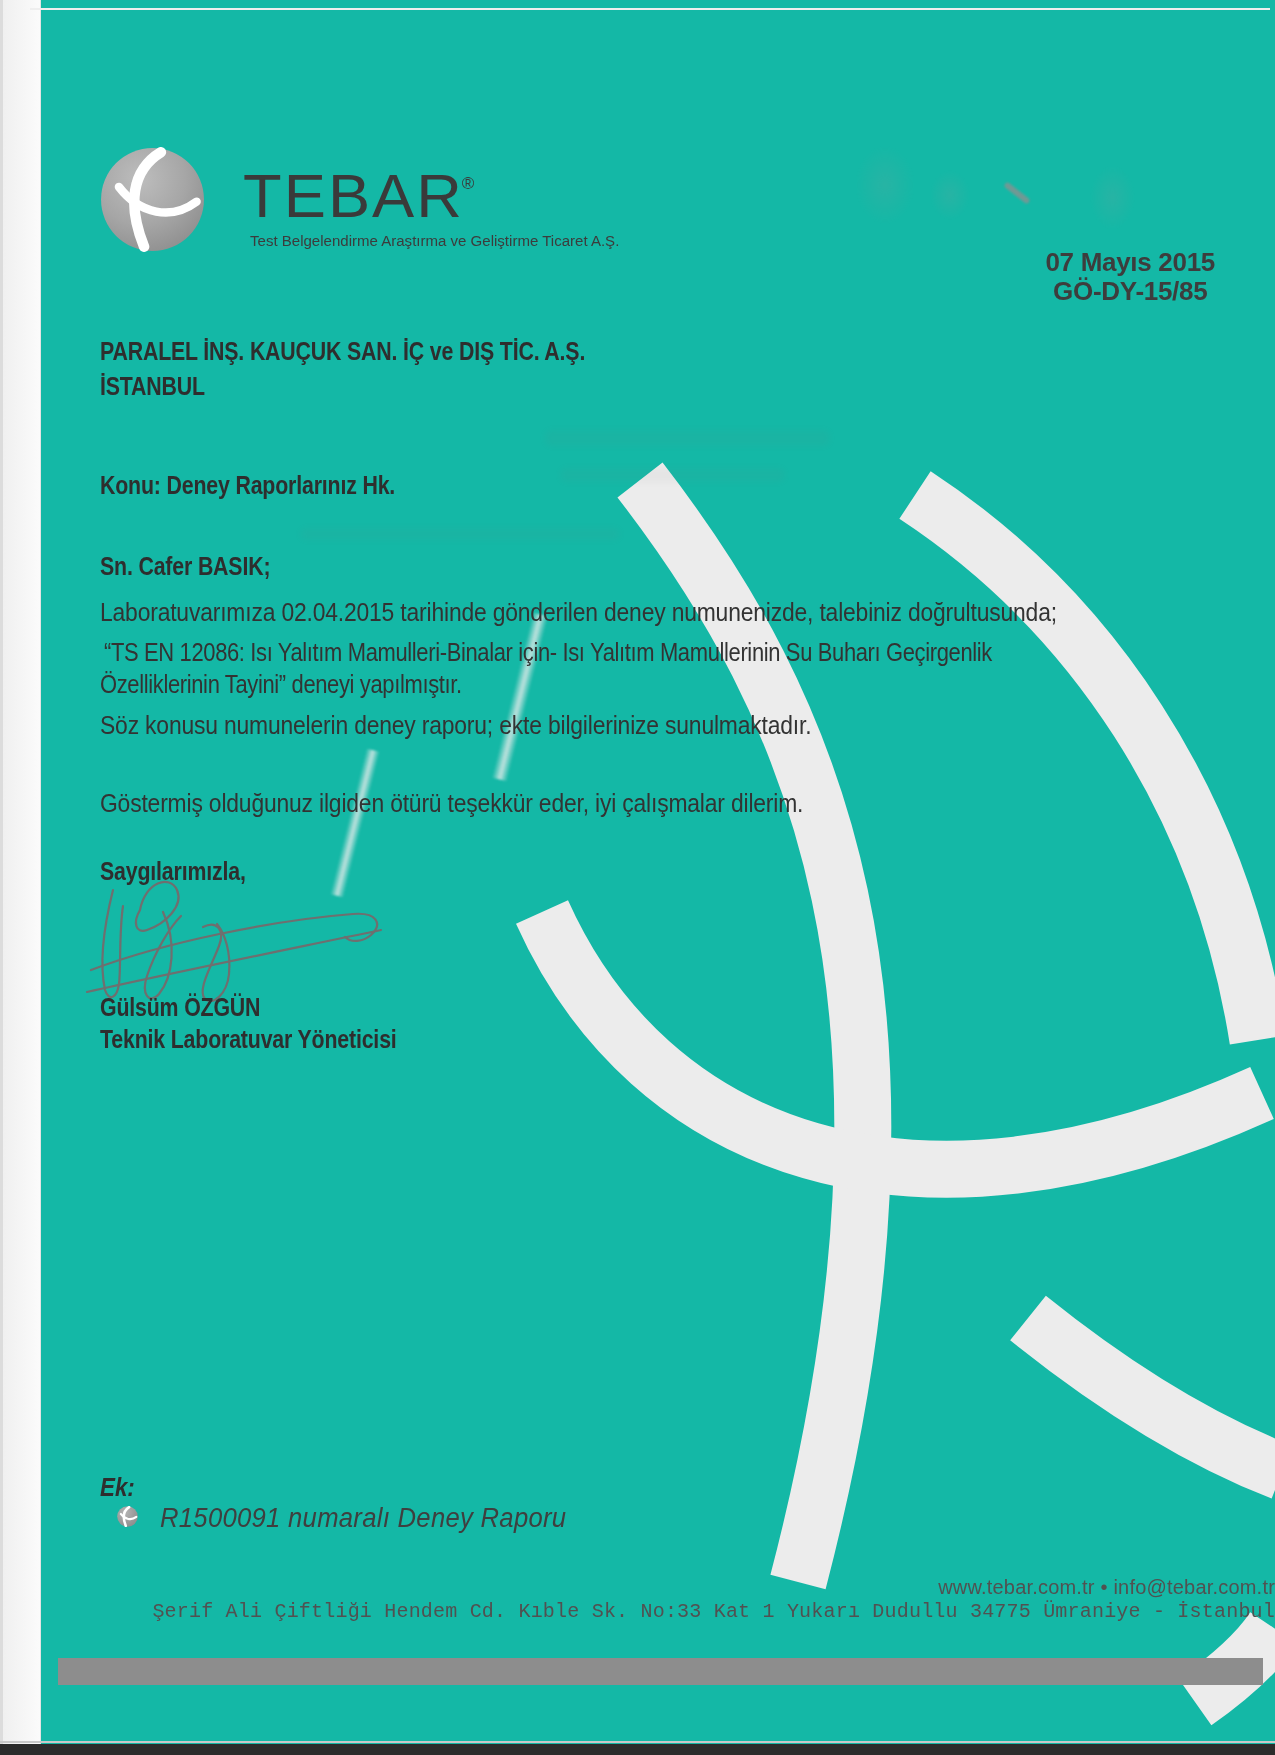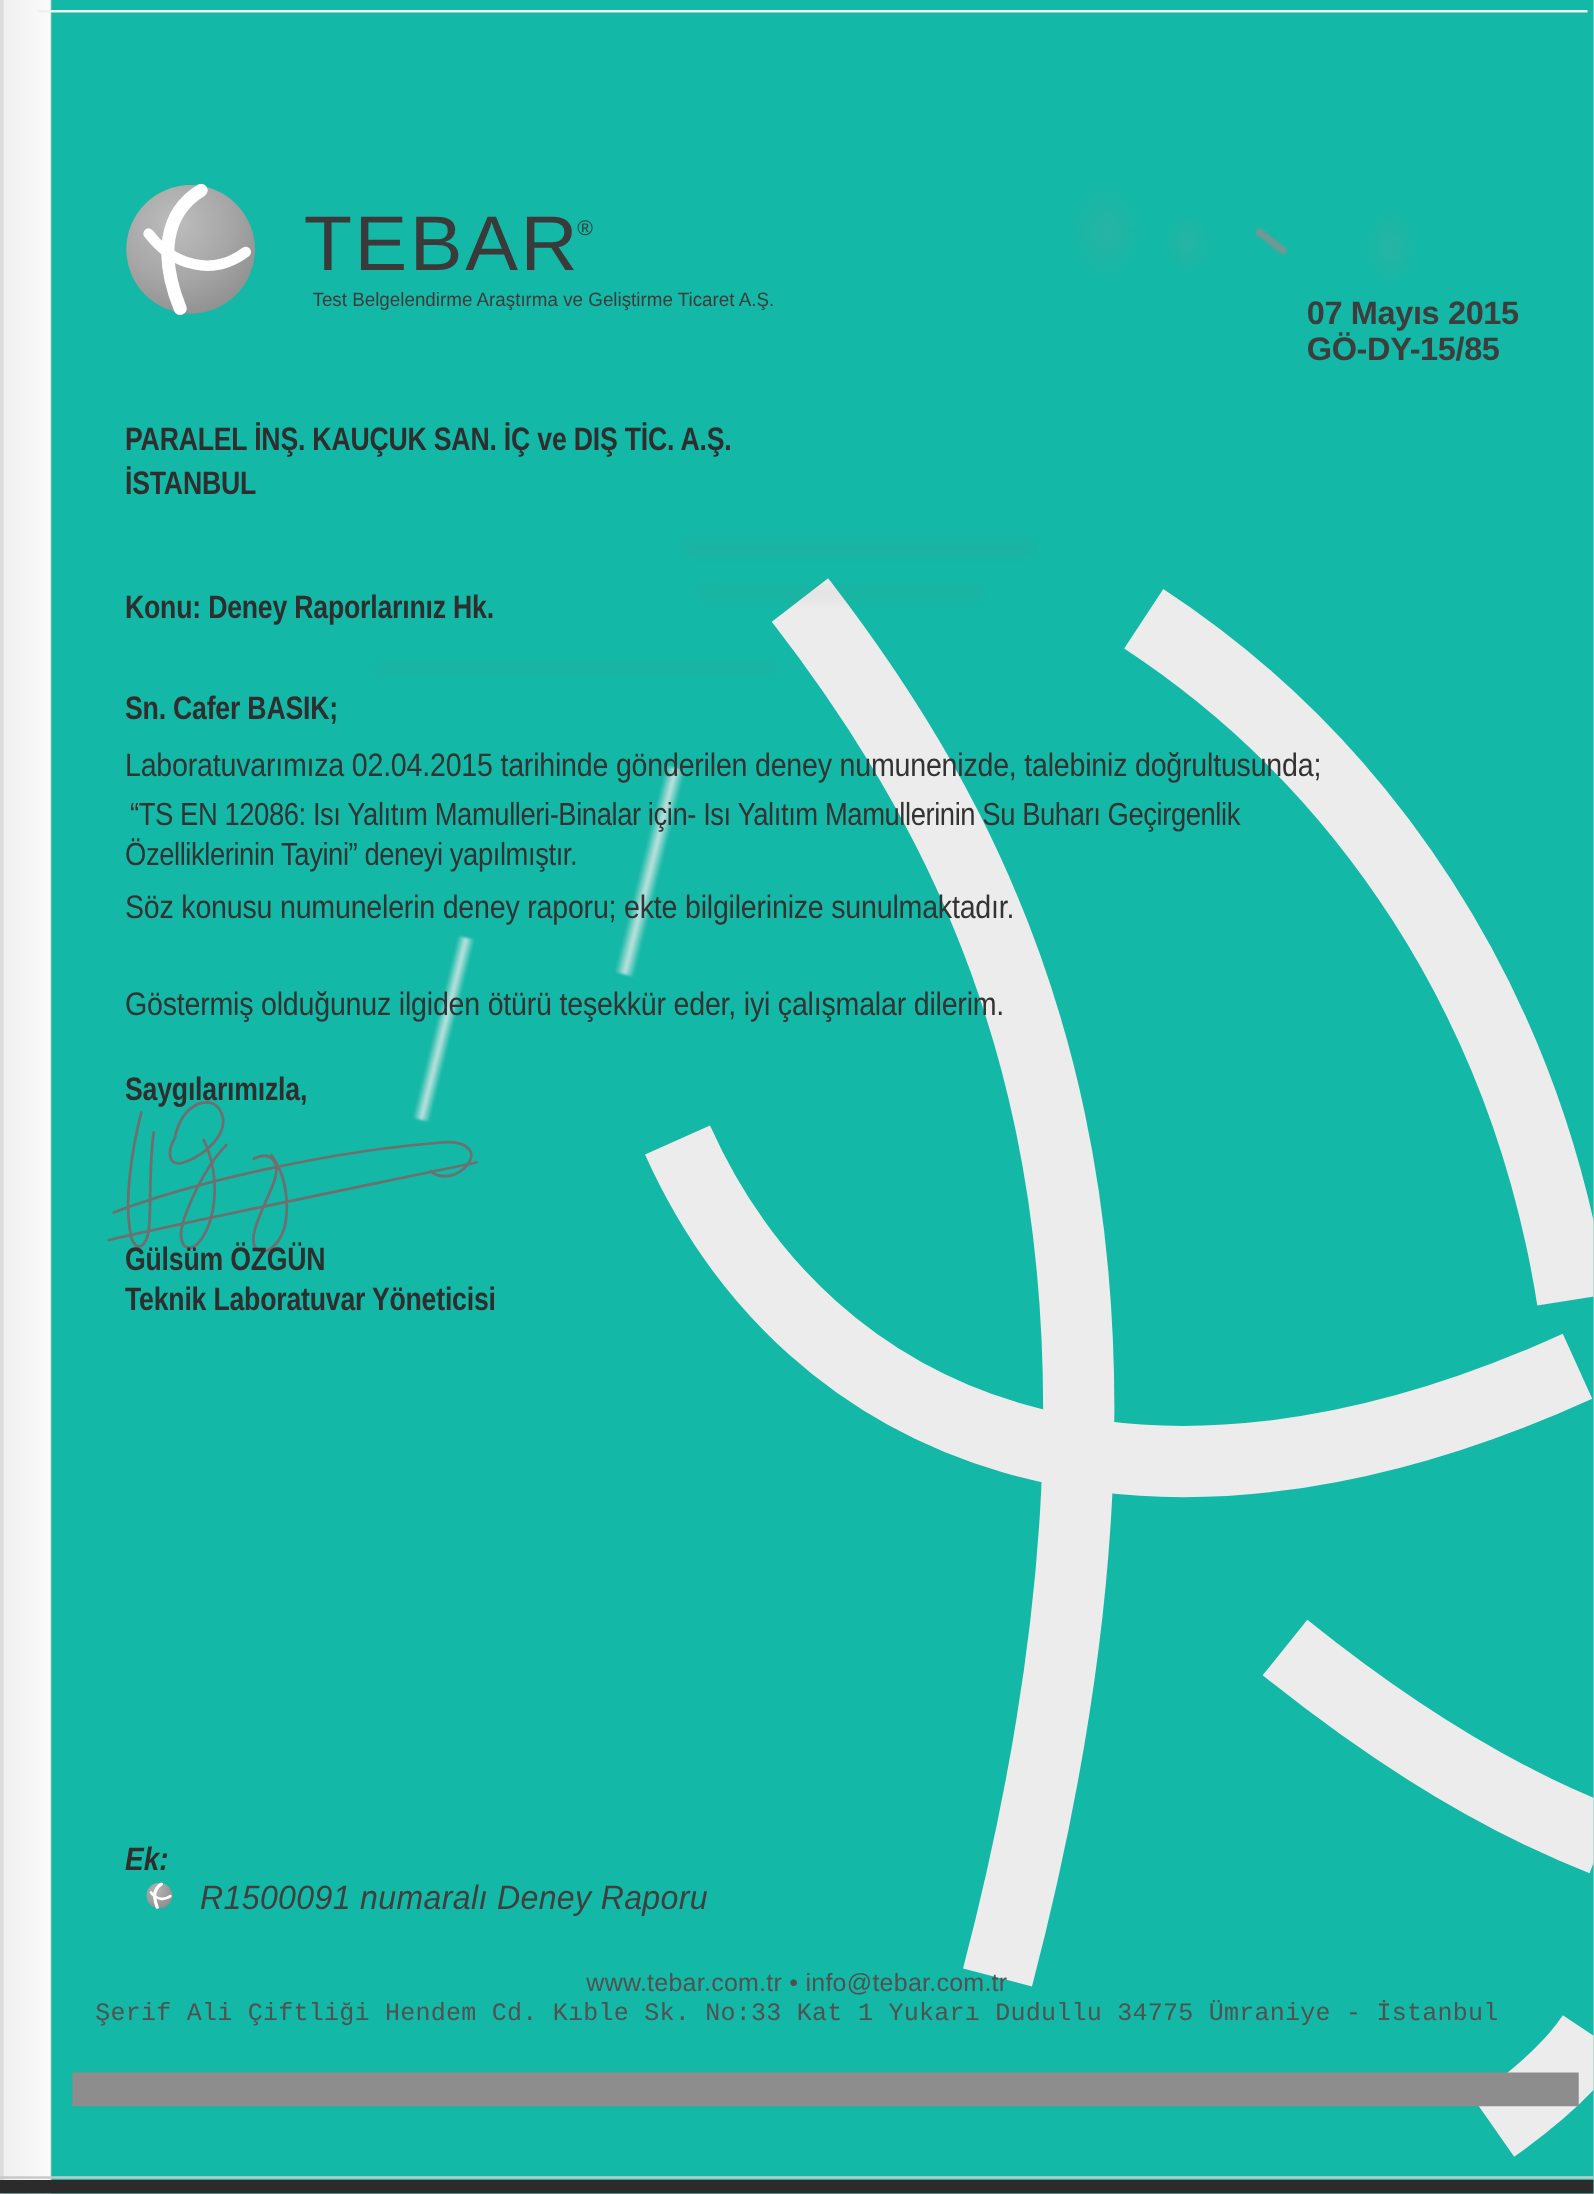--- a/index.html
+++ b/index.html
@@ -20,32 +20,32 @@
   .sm-ghost{background:#777;opacity:.06;filter:blur(3px);border-radius:6px;}
   .sm-crease{background:linear-gradient(to right,transparent,#ededed,transparent);opacity:.8;filter:blur(1px);}
   
   .watermark{position:absolute;left:0;top:0;}
   
   .logo-globe{position:absolute;left:100px;top:147px;}
   .brand-line{position:absolute;left:243px;top:160px;white-space:nowrap;}
   .brand-name{font-size:62px;font-weight:400;letter-spacing:2px;color:#3a3a3a;transform:scaleX(1.02);display:inline-block;transform-origin:0 50%;}
   .brand-reg{font-size:17px;color:#3a3a3a;vertical-align:28px;margin-left:2px;}
   .brand-tagline{position:absolute;left:250px;top:232px;font-size:15.5px;color:#3c3c3c;white-space:nowrap;transform:scaleX(.97);transform-origin:0 50%;}
-  .date-block{position:absolute;right:60px;top:236px;text-align:left;font-weight:700;font-size:26px;color:#3d3d3d;line-height:29px;letter-spacing:-.3px;}
+  .date-block{position:absolute;right:60px;top:248px;text-align:center;font-weight:700;font-size:26px;color:#3d3d3d;line-height:29px;letter-spacing:-.3px;}
   
   .line{position:absolute;white-space:nowrap;transform-origin:0 50%;}
   .t-head{font-weight:700;font-size:26px;color:#2e2e2e;transform:scaleX(.82);letter-spacing:-.2px;}
   .t-body{font-weight:400;font-size:26px;color:#333;transform:scaleX(.88);letter-spacing:-.2px;}
   .t-body-cond{font-weight:400;font-size:25.5px;color:#333;transform:scaleX(.86);letter-spacing:-.4px;}
   .signature{position:absolute;left:85px;top:872px;}
   .ek-label{font-weight:700;font-style:italic;font-size:26px;color:#2e2e2e;transform:scaleX(.86);}
   .ek-item{font-style:italic;font-size:27px;color:#3f3f3f;transform:scaleX(.95);letter-spacing:.3px;}
   .ek-bullet{position:absolute;left:117px;top:1506px;}
   
-  .footer-line{position:absolute;left:0;width:100%;text-align:center;font-size:20px;color:#515151;white-space:nowrap;letter-spacing:.2px;}
+  .footer-line{position:absolute;left:0;width:100%;text-align:right;font-size:20px;color:#515151;white-space:nowrap;letter-spacing:.2px;}
   .gray-bar{position:absolute;left:58px;top:1658px;width:1205px;height:27px;background:#8d8d8d;}
   .pre-bottom-line{position:absolute;left:0;top:1741px;width:100%;height:2px;background:#c9c9c9;}
   .bottom-bar{position:absolute;left:0;top:1744px;width:100%;height:11px;background:#2b2b2b;}
 </style>
 </head>
 <body>
 
 <div class="page">
 
   <svg class="watermark" width="1275" height="1755" viewBox="0 0 1275 1755" aria-hidden="true">

